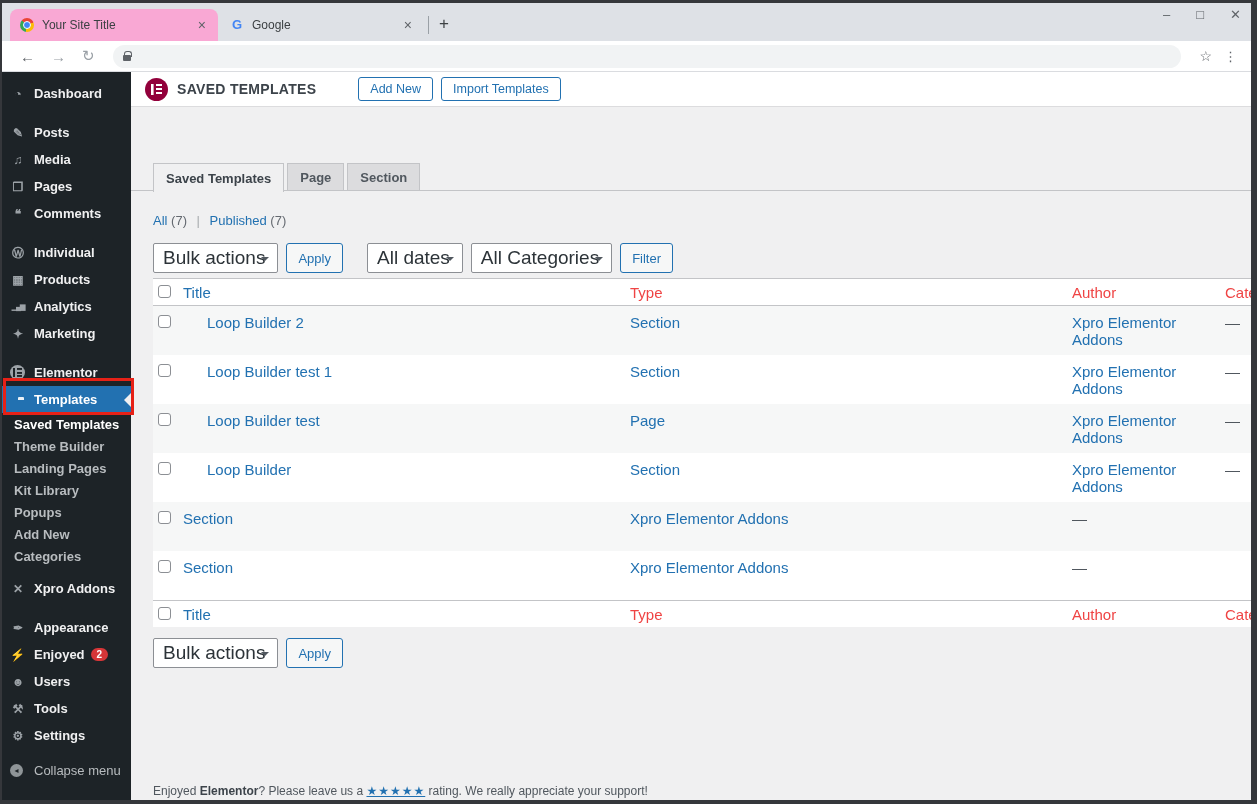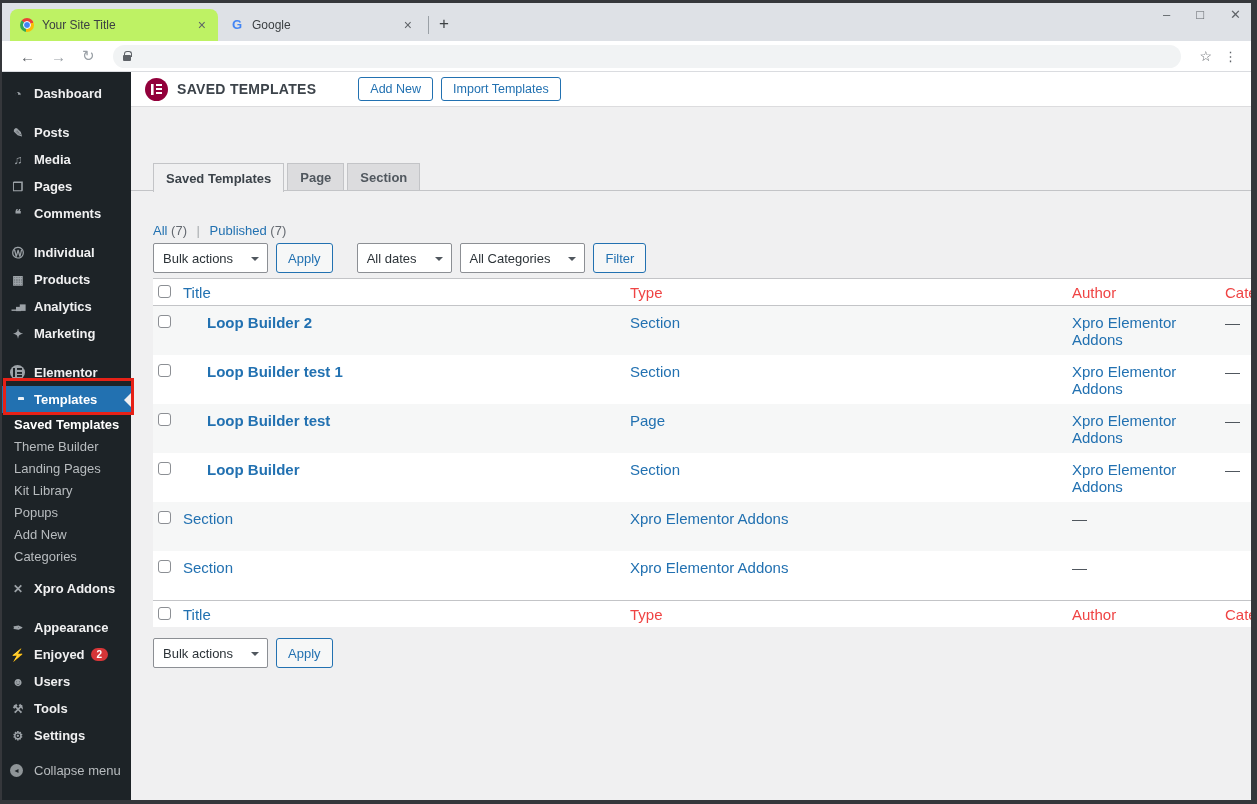--- a/index.html
+++ b/index.html
@@ -4,21 +4,21 @@
 <style>
   * { margin:0; padding:0; box-sizing:border-box; }
   html,body { background:#555; font-family:"Liberation Sans", sans-serif; }
   .screen{
     width:1257px;height:804px;position:relative;overflow:hidden;
     border:solid #35373b;border-width:3px 6px 4px 2px;background:#f0f0f1;
   }
   
   .tabstrip{height:38px;background:#dee1e6;display:flex;align-items:flex-end;position:relative;}
   .tab{height:32px;display:flex;align-items:center;padding:0 10px;width:208px;border-radius:8px 8px 0 0;font-size:12px;color:#3c4043;}
-  .tab.active{background:#bef264;margin-left:8px;}
+  .tab.active{background:#f9a8d4;margin-left:8px;}
   .tab.inactive{background:transparent;margin-left:2px;width:204px;}
   .tab .title{flex:1;margin:0 8px;white-space:nowrap;overflow:hidden;}
   .tab .close{color:#5f6368;font-size:14px;line-height:1;padding:0 2px;}
   .fav-chrome{width:14px;height:14px;border-radius:50%;flex:none;position:relative;
     background:conic-gradient(from -50deg,#ea4335 0 33%,#fbbc05 0 66%,#34a853 0 100%);}
   .fav-chrome::after{content:"";position:absolute;inset:3px;background:#4285f4;border:1.5px solid #fff;border-radius:50%;}
   .fav-g{width:14px;height:14px;flex:none;font-weight:bold;font-size:13px;color:#4285f4;line-height:14px;text-align:center;}
   .tab-divider{width:1px;height:18px;background:#9aa0a6;margin:0 4px 7px 4px;}
   .newtab{font-size:17px;color:#3c4043;margin-bottom:7px;padding:0 6px;}
   .wincontrols{position:absolute;right:10px;top:4px;display:flex;gap:26px;color:#5f6368;font-size:13px;}
@@ -36,21 +36,21 @@
   
   .sidebar{width:129px;flex:none;background:#1d2327;color:#f0f0f1;position:relative;padding-top:8px;font-size:13px;z-index:5;}
   .s-item{height:27px;display:flex;align-items:center;padding:0 8px;font-weight:600;position:relative;}
   .s-icon{width:16px;flex:none;margin-right:8px;color:#9ca2a7;font-size:12px;text-align:center;line-height:1;}
   .s-icon.small{font-size:7px;letter-spacing:-1px;}
   .s-gap{height:12px;}
   .s-gap.sm{height:8px;}
   .s-item.active{background:#2271b1;color:#fff;align-items:center;}
   .s-item.active .s-icon{color:#fff;}
   .s-item.active::after{content:"";position:absolute;right:0;top:50%;margin-top:-7px;border:7px solid transparent;border-right-color:#f0f0f1;}
-  .submenu-item{height:22px;display:flex;align-items:center;padding:0 8px 0 12px;color:#b8bcbf;font-weight:400;}
+  .submenu-item{height:22px;display:flex;align-items:center;padding:0 8px 0 12px;color:#b8bcbf;font-weight:700;}
   .submenu-item.current{color:#fff;font-weight:bold;}
   .badge{background:#d63638;color:#fff;border-radius:9px;font-size:10px;font-weight:bold;padding:1px 6px;margin-left:6px;}
   .e-circle{width:15px;height:15px;border-radius:50%;background:#9ca2a7;display:flex;align-items:center;justify-content:center;}
   .e-bars-dark{width:9px;height:9px;background:
       linear-gradient(#1d2327,#1d2327) 0 0/2.2px 9px,
       linear-gradient(#1d2327,#1d2327) 4px 0/5px 1.9px,
       linear-gradient(#1d2327,#1d2327) 4px 3.6px/5px 1.9px,
       linear-gradient(#1d2327,#1d2327) 4px 7.2px/5px 1.9px;
     background-repeat:no-repeat;}
   .folder{width:13px;height:9px;background:#e9f0f6;border-radius:1px;position:relative;margin-top:3px;}
@@ -67,43 +67,43 @@
       linear-gradient(#fff,#fff) 4.6px 4.35px/6.4px 2.3px,
       linear-gradient(#fff,#fff) 4.6px 8.7px/6.4px 2.3px;
     background-repeat:no-repeat;}
   .ph-title{font-size:14px;font-weight:bold;color:#3c434a;letter-spacing:.3px;margin:0 42px 0 9px;}
   .btn{display:inline-flex;align-items:center;height:24px;padding:0 11px;border:1px solid #2271b1;border-radius:3px;background:#fff;color:#2271b1;font-size:12.5px;cursor:pointer;}
   .ph-btns{display:flex;gap:8px;}
   .nav-tabs{position:absolute;top:91px;left:22px;display:flex;}
   .nav-tab{height:28px;display:flex;align-items:center;padding:0 12px;border:1px solid #c3c4c7;border-bottom:none;background:#dcdcde;color:#50575e;font-size:13px;font-weight:600;margin-right:3px;}
   .nav-tab.active{background:#f0f0f1;color:#3c434a;position:relative;z-index:2;height:29px;}
   .tab-underline{position:absolute;top:118px;left:0;right:0;height:1px;background:#c3c4c7;}
-  .views{position:absolute;top:151px;left:22px;font-size:13px;color:#646970;}
+  .views{position:absolute;top:141px;left:22px;font-size:13px;color:#646970;}
   .views a{color:#2271b1;text-decoration:none;}
   .views .count{color:#646970;}
   .views .sep{margin:0 6px;color:#a7aaad;}
   .filter-row{position:absolute;top:171px;left:22px;display:flex;align-items:center;gap:8px;}
-  .select{height:30px;background:#fff;border:1px solid #8c8f94;border-radius:2px;display:flex;align-items:center;padding:0 34px 0 9px;font-size:13px;color:#2c3338;position:relative;cursor:pointer;}
+  .select{height:30px;background:#fff;border:1px solid #8c8f94;border-radius:2px;display:flex;align-items:center;padding:0 12px 0 9px;font-size:19px;color:#2c3338;position:relative;cursor:pointer;}
   .select::after{content:"";position:absolute;right:8px;top:13px;border:4px solid transparent;border-top-color:#50575e;}
   .btn.h30{height:30px;font-size:13px;background:#f6f7f7;}
   .gap16{width:8px;}
   
   .table{position:absolute;top:206px;left:22px;width:1200px;background:#fff;border-top:1px solid #c3c4c7;}
   .trow{display:grid;grid-template-columns:30px 447px 442px 153px 120px;align-items:start;}
   .trow.hdr{height:27px;align-items:center;border-bottom:1px solid #c3c4c7;}
   .trow.ftr{height:27px;align-items:center;border-top:1px solid #c3c4c7;}
   .trow.data{height:49px;padding-top:8px;}
   .trow.stripe{background:#f6f7f7;}
   .cell{font-size:15px;}
   .cell.cb{padding-left:5px;}
   .checkbox{display:inline-block;width:13px;height:13px;border:1px solid #8c8f94;border-radius:3px;background:#fff;cursor:pointer;}
   .col-label{color:#ef4444;}
   a.sortlink{color:#2271b1;text-decoration:none;}
   a.cell-link{color:#2271b1;text-decoration:none;cursor:pointer;}
-  a.cell-link.bold{font-weight:bold;padding-left:24px;}
+  a.cell-link.bold{font-weight:normal;padding-left:24px;}
   .cell.cat{color:#50575e;}
   .bulk-bottom{position:absolute;top:566px;left:22px;display:flex;align-items:center;gap:8px;}
   .rating{position:absolute;top:712px;left:22px;font-size:12px;color:#50575e;}
   .rating b{color:#3c434a;}
   .rating a{color:#2271b1;text-decoration:underline;letter-spacing:1px;}
 </style>
 </head>
 <body>
 
 <div class="screen">
@@ -331,16 +331,17 @@
           <span class="cell col-label">Author</span>
           <span class="cell col-label">Categories</span>
         </div>
       </div>
 
       <div class="bulk-bottom">
         <div class="select">Bulk actions</div>
         <button class="btn h30">Apply</button>
       </div>
 
+      <div class="rating"><span>Enjoyed </span><b>Elementor</b><span>? Please leave us a </span><a>★★★★★</a><span> rating. We really appreciate your support!</span></div>
 
     </div>
   </div>
 </div>
 
 </body></html>

